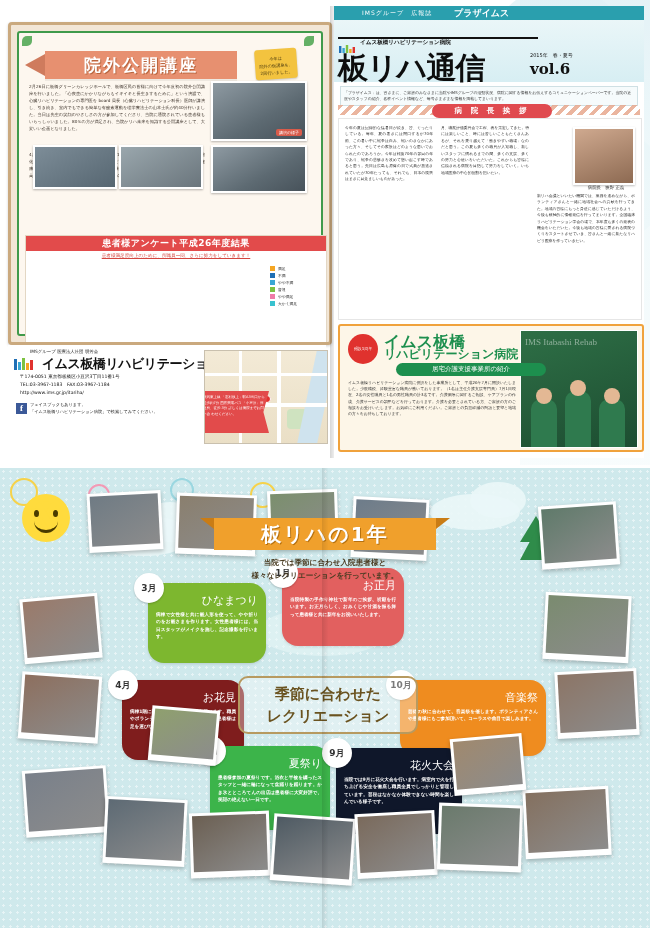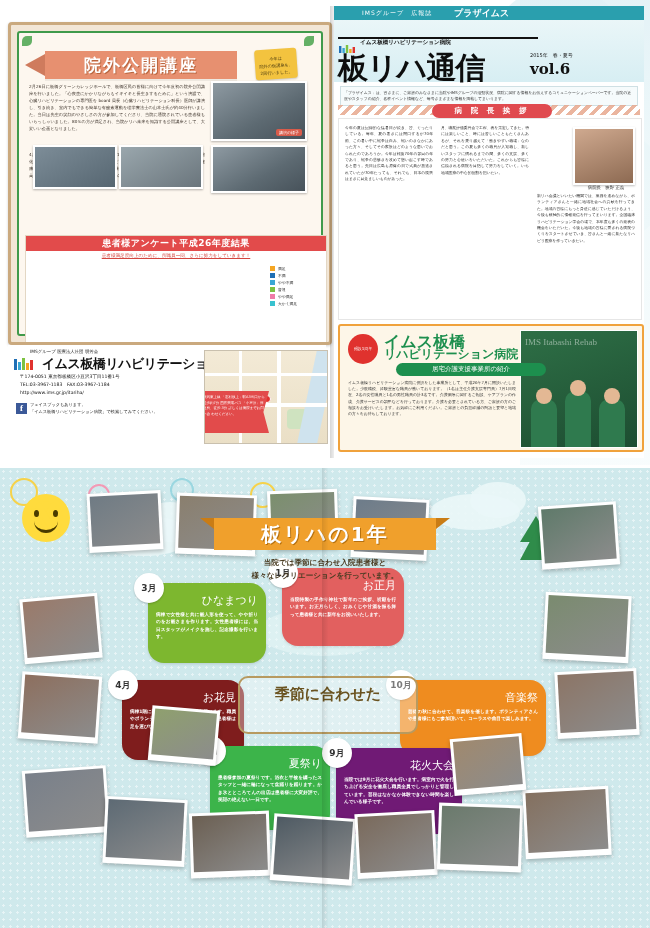--- a/index.html
+++ b/index.html
@@ -380,21 +380,21 @@
     <div class="bubble" style="left: 400px; top: 212px; width: 146px; height: 76px; background: rgb(239, 140, 31);">
       <div class="b-month">10月</div>
       <div class="b-title">音楽祭</div>
       <div class="b-body">芸術の秋に合わせて、音楽祭を催します。ボランティアさんや患者様にもご参加頂いて、コーラスや曲目で楽しみます。</div>
     </div>
     <div class="bubble" style="left: 210px; top: 278px; width: 120px; height: 84px; background: rgb(60, 180, 74);">
       <div class="b-month">7月</div>
       <div class="b-title">夏祭り</div>
       <div class="b-body">患者様参加の夏祭りです。浴衣と半被を纏ったスタッフと一緒に輪になって盆踊りを踊ります。かき氷とところてんの出店は患者様に大変好評で、笑顔の絶えない一日です。</div>
     </div>
-    <div class="bubble" style="left: 336px; top: 280px; width: 126px; height: 86px; background: #701a75;">
+    <div class="bubble" style="left: 336px; top: 280px; width: 126px; height: 86px; background: #0f172a;">
       <div class="b-month">9月</div>
       <div class="b-title">花火大会</div>
       <div class="b-body">当院では9月に花火大会を行います。病室内で火を打ち上げる安全を徹底し職員全員でしっかりと管理しています。普段はなかなか体験できない時間を楽しんでいる様子です。</div>
     </div>
     <div class="polaroid" style="left: 88px; top: 24px; width: 68px; height: 50px; transform: rotate(-3deg);">
       <div style="background: linear-gradient(150deg, rgb(111, 123, 132), rgba(0, 0, 0, 0.45));"></div>
     </div>
     <div class="polaroid" style="left: 176px; top: 26px; width: 74px; height: 52px; transform: rotate(2deg);">
       <div style="background: linear-gradient(150deg, rgb(138, 127, 110), rgba(0, 0, 0, 0.45));"></div>
     </div>
@@ -449,16 +449,17 @@
     <div class="title-ribbon" style="top: 50px;">
   <div class="tr-tx">板リハの1年</div>
 </div>
     <div class="tr-sub" style="top: 88px;">
   <div>当院では季節に合わせ入院患者様と</div>
   <div>様々なレクリエーションを行っています。</div>
 </div>
     <div class="center-label" style="top: 208px;">
   <div class="cl-t">
     <div>季節に合わせた</div>
+    <div>レクリエーション</div>
   </div>
 </div>
     <div class="gutter-bot" style="top: 0px; height: 460px;"></div>
   </div>
 
 </body></html>

